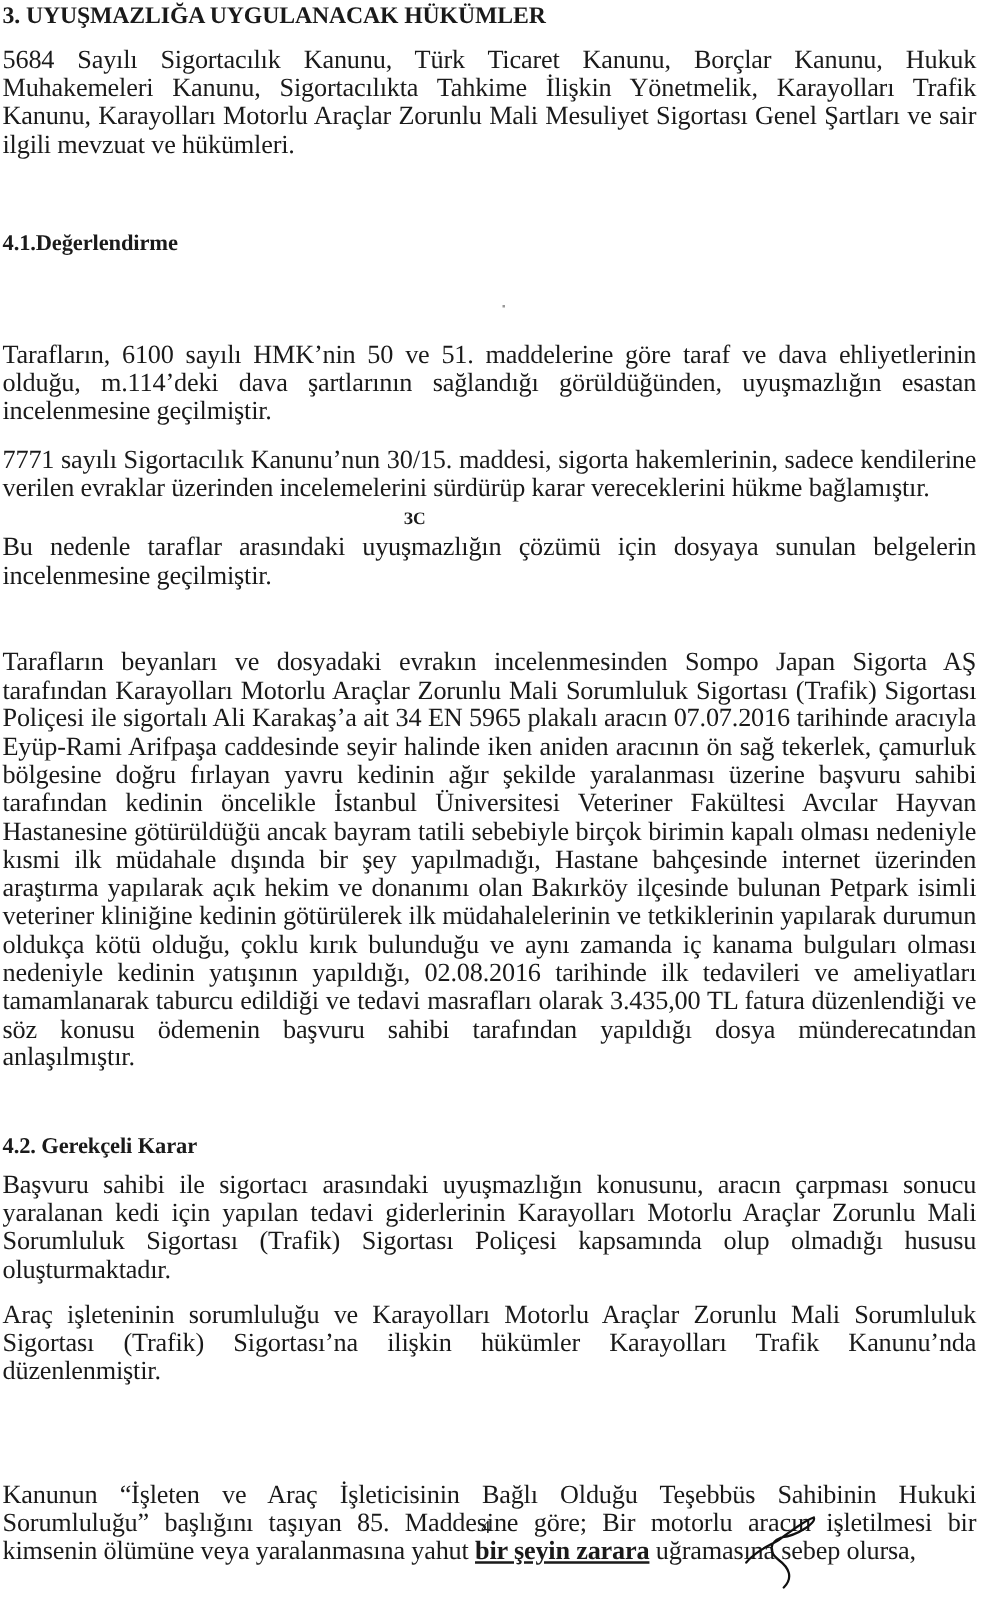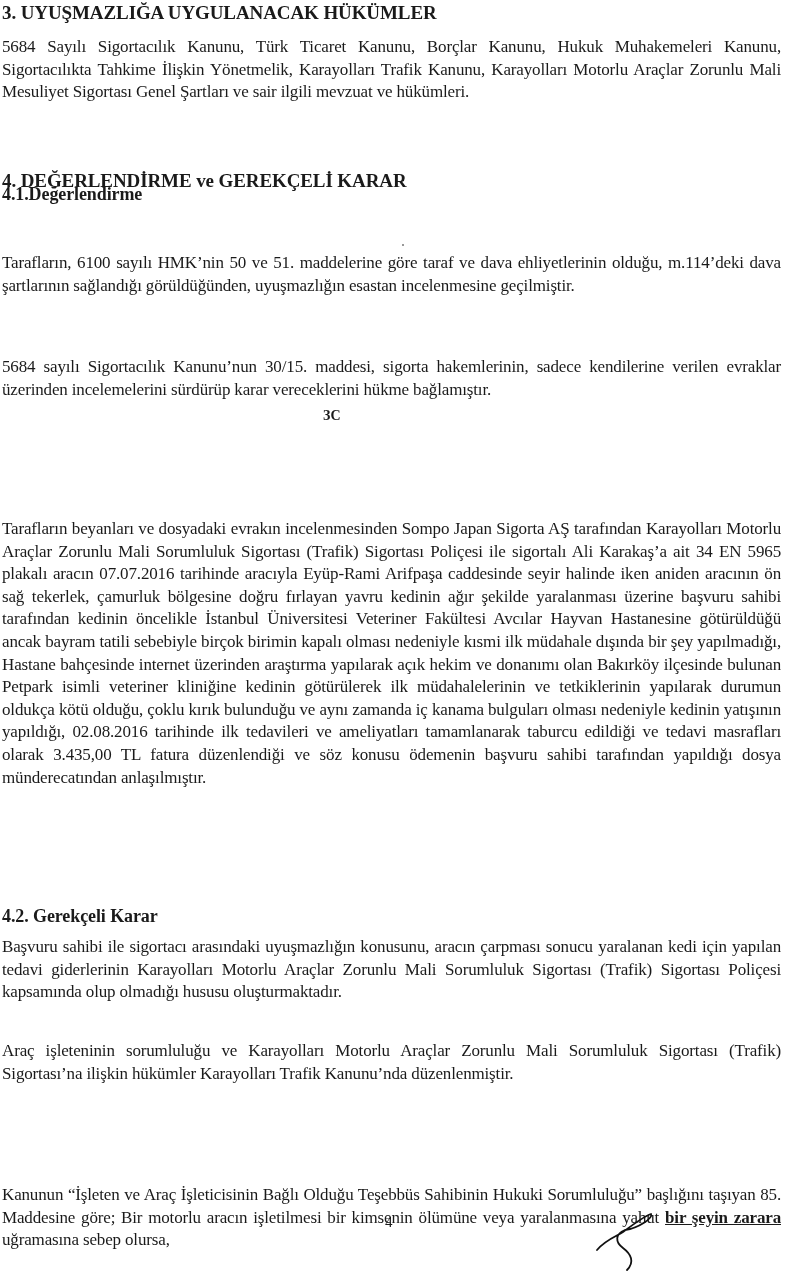--- a/index.html
+++ b/index.html
@@ -9,48 +9,48 @@
     color: #1a1a1a;
   }
   .page { position: absolute; left: 0; top: 0; width: 788px; height: 1280px; }
   .h {
     position: absolute; left: 2px; font-weight: bold; font-size: 19px;
     letter-spacing: -0.1px; white-space: nowrap;
   }
   .h.sub { font-size: 18px; }
   .p {
     position: absolute; left: 2px; width: 779px;
-    font-size: 17px; line-height: 22.6px; text-align: justify;
+    font-size: 21px; line-height: 22.6px; text-align: justify;
     text-align-last: left; letter-spacing: -0.15px; font-family: Liberation Serif, serif;
   }
   .u { font-weight: bold; text-decoration: underline; }
   .mark {
     position: absolute; left: 323px; top: 408px; font-size: 14px; font-weight: bold;
   }
   .dot { position: absolute; left: 402px; top: 244px; width: 2px; height: 2px; background: #999; }
   .pagenum {
     position: absolute; left: 385px; top: 1214px; font-size: 15px;
   }
   .sig { position: absolute; left: 595px; top: 1210px; width: 60px; height: 62px; }
 </style>
 </head>
 <body>
 
 <div class="page">
 
   <div class="h" style="top:2px;">3. UYUŞMAZLIĞA UYGULANACAK HÜKÜMLER</div>
   <div class="p" style="top:36px;">5684 Sayılı Sigortacılık Kanunu, Türk Ticaret Kanunu, Borçlar Kanunu, Hukuk Muhakemeleri Kanunu, Sigortacılıkta Tahkime İlişkin Yönetmelik, Karayolları Trafik Kanunu, Karayolları Motorlu Araçlar Zorunlu Mali Mesuliyet Sigortası Genel Şartları ve sair ilgili mevzuat ve hükümleri.</div>
 
-  <div class="h" style="top:170px;">4. DEĞERLENDİRME ve GEREKÇELİ KARAR</div>
   <div class="h sub" style="top:184px;">4.1.Değerlendirme</div>
   <div class="dot"></div>
 
-  <div class="p" style="top:252px;">Tarafların, 6100 sayılı HMK’nin 50 ve 51. maddelerine göre taraf ve dava ehliyetlerinin olduğu, m.114’deki dava şartlarının sağlandığı görüldüğünden, uyuşmazlığın esastan incelenmesine geçilmiştir.</div>
-  <div class="p" style="top:356px;">5684 sayılı Sigortacılık Kanunu’nun 30/15. maddesi, sigorta hakemlerinin, sadece kendilerine verilen evraklar üzerinden incelemelerini sürdürüp karar vereceklerini hükme bağlamıştır.</div>
+  <div class="p" style="top:272px;">Tarafların, 6100 sayılı HMK’nin 50 ve 51. maddelerine göre taraf ve dava ehliyetlerinin olduğu, m.114’deki dava şartlarının sağlandığı görüldüğünden, uyuşmazlığın esastan incelenmesine geçilmiştir.</div>
+  <div class="p" style="top:356px;">7771 sayılı Sigortacılık Kanunu’nun 30/15. maddesi, sigorta hakemlerinin, sadece kendilerine verilen evraklar üzerinden incelemelerini sürdürüp karar vereceklerini hükme bağlamıştır.</div>
   <div class="mark">ЗС</div>
+  <div class="p" style="top:426px;">Bu nedenle taraflar arasındaki uyuşmazlığın çözümü için dosyaya sunulan belgelerin incelenmesine geçilmiştir.</div>
   <div class="p" style="top:518px;">Tarafların beyanları ve dosyadaki evrakın incelenmesinden Sompo Japan Sigorta AŞ tarafından Karayolları Motorlu Araçlar Zorunlu Mali Sorumluluk Sigortası (Trafik) Sigortası Poliçesi ile sigortalı Ali Karakaş’a ait 34 EN 5965 plakalı aracın 07.07.2016 tarihinde aracıyla Eyüp-Rami Arifpaşa caddesinde seyir halinde iken aniden aracının ön sağ tekerlek, çamurluk bölgesine doğru fırlayan yavru kedinin ağır şekilde yaralanması üzerine başvuru sahibi tarafından kedinin öncelikle İstanbul Üniversitesi Veteriner Fakültesi Avcılar Hayvan Hastanesine götürüldüğü ancak bayram tatili sebebiyle birçok birimin kapalı olması nedeniyle kısmi ilk müdahale dışında bir şey yapılmadığı, Hastane bahçesinde internet üzerinden araştırma yapılarak açık hekim ve donanımı olan Bakırköy ilçesinde bulunan Petpark isimli veteriner kliniğine kedinin götürülerek ilk müdahalelerinin ve tetkiklerinin yapılarak durumun oldukça kötü olduğu, çoklu kırık bulunduğu ve aynı zamanda iç kanama bulguları olması nedeniyle kedinin yatışının yapıldığı, 02.08.2016 tarihinde ilk tedavileri ve ameliyatları tamamlanarak taburcu edildiği ve tedavi masrafları olarak 3.435,00 TL fatura düzenlendiği ve söz konusu ödemenin başvuru sahibi tarafından yapıldığı dosya münderecatından anlaşılmıştır.</div>
 
   <div class="h sub" style="top:906px;">4.2. Gerekçeli Karar</div>
   <div class="p" style="top:1040px;">Araç işleteninin sorumluluğu ve Karayolları Motorlu Araçlar Zorunlu Mali Sorumluluk Sigortası (Trafik) Sigortası’na ilişkin hükümler Karayolları Trafik Kanunu’nda düzenlenmiştir.</div>
   <div class="p" style="top:936px;">Başvuru sahibi ile sigortacı arasındaki uyuşmazlığın konusunu, aracın çarpması sonucu yaralanan kedi için yapılan tedavi giderlerinin Karayolları Motorlu Araçlar Zorunlu Mali Sorumluluk Sigortası (Trafik) Sigortası Poliçesi kapsamında olup olmadığı hususu oluşturmaktadır.</div>
   <div class="p" style="top:1184px;"><span>Kanunun “İşleten ve Araç İşleticisinin Bağlı Olduğu Teşebbüs Sahibinin Hukuki Sorumluluğu” başlığını taşıyan 85. Maddesine göre; Bir motorlu aracın işletilmesi bir kimsenin ölümüne veya yaralanmasına yahut </span><span class="u">bir şeyin zarara</span><span> uğramasına sebep olursa,</span></div>
 
   <div class="pagenum">4</div>
 
   <svg class="sig" viewBox="0 0 60 62">

